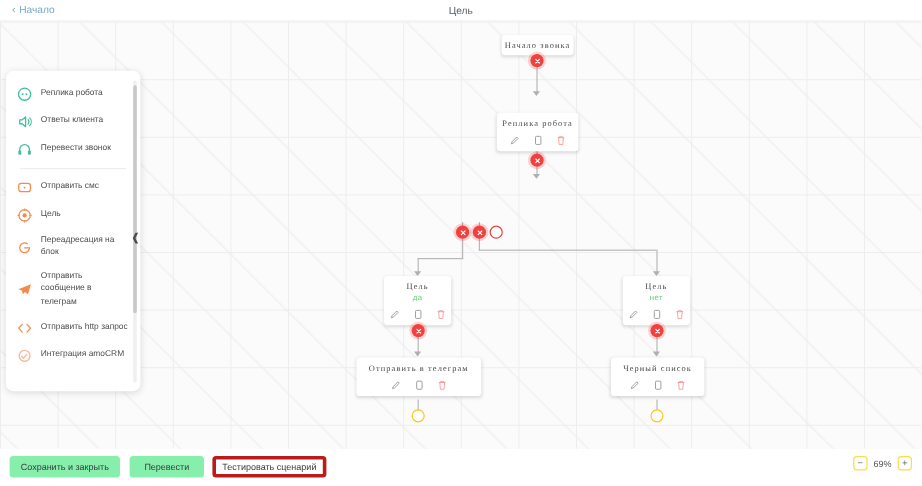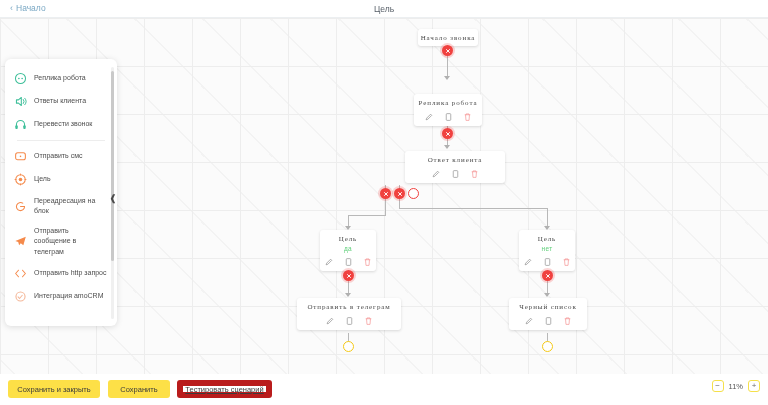--- a/index.html
+++ b/index.html
@@ -145,22 +145,22 @@
     width: 768px; height: 31px;
     background: #ffffff;
     z-index: 40;
   }
   .btn {
     position: absolute; top: 6px; height: 18px;
     border-radius: 3px; font-size: 7.5px;
     display: flex; align-items: center; justify-content: center;
     cursor: pointer; white-space: nowrap;
   }
-  .btn.yellow { background: #fde047; color: #3b3b3b; }
-  .btn.white { background: #ffffff; color: #3b3b3b; border: 6px solid #b91c1c; text-decoration: underline; }
+  .btn.yellow { background: #86efac; color: #3b3b3b; }
+  .btn.white { background: #ffffff; color: #3b3b3b; border: 3px solid #b91c1c; }
 
   #zoom-ctl {
     position: absolute; right: 8px; top: 6px;
     display: flex; align-items: center; gap: 5px;
   }
   .zoom-btn {
     width: 12px; height: 12px; border: 1px solid #f5e04a;
     border-radius: 3px; background: #fff;
     display: flex; align-items: center; justify-content: center;
     font-size: 8px; color: #6b6b6b; cursor: pointer; line-height: 1;
@@ -219,34 +219,20 @@
         </svg>
       <svg class="act" viewBox="0 0 16 16">
           <rect x="4" y="2" width="8" height="12" rx="1.5" fill="none" stroke="#8a8a8a" stroke-width="1.2"></rect>
         </svg>
       <svg class="act" viewBox="0 0 16 16">
           <path d="M3 4h10M5.5 4V2.5h5V4M4.5 4l.8 10h5.4l.8-10" fill="none" stroke="#f58f8f" stroke-width="1.2"></path>
         </svg>
     </div>
   </div>
 
-  <div class="node" style="left:405px;top:133px;width:100px;">
-    <div class="title">Ответ клиента</div>
-    <div class="actions">
-      <svg class="act" viewBox="0 0 16 16">
-          <path d="M2 13l1-3 7-7 2 2-7 7z" fill="none" stroke="#8a8a8a" stroke-width="1.2"></path>
-        </svg>
-      <svg class="act" viewBox="0 0 16 16">
-          <rect x="4" y="2" width="8" height="12" rx="1.5" fill="none" stroke="#8a8a8a" stroke-width="1.2"></rect>
-        </svg>
-      <svg class="act" viewBox="0 0 16 16">
-          <path d="M3 4h10M5.5 4V2.5h5V4M4.5 4l.8 10h5.4l.8-10" fill="none" stroke="#f58f8f" stroke-width="1.2"></path>
-        </svg>
-    </div>
-  </div>
 
   <div class="node" style="left:320px;top:212px;width:56px;">
     <div class="title">Цель</div>
     <div class="sub">да</div>
     <div class="actions">
       <svg class="act" viewBox="0 0 16 16">
           <path d="M2 13l1-3 7-7 2 2-7 7z" fill="none" stroke="#8a8a8a" stroke-width="1.2"></path>
         </svg>
       <svg class="act" viewBox="0 0 16 16">
           <rect x="4" y="2" width="8" height="12" rx="1.5" fill="none" stroke="#8a8a8a" stroke-width="1.2"></rect>
@@ -439,21 +425,21 @@
   <div id="side-scroll-track"></div>
   <div id="side-scroll-thumb"></div>
 </div>
 
 <div id="sidebar-collapse">
   <span>❰</span>
 </div>
 
 <div id="bottombar">
   <div class="btn yellow" style="left:8px;width:92px;">Сохранить и закрыть</div>
-  <div class="btn yellow" style="left:108px;width:62px;">Сохранить</div>
+  <div class="btn yellow" style="left:108px;width:62px;">Перевести</div>
   <div class="btn white" style="left:177px;width:95px;">Тестировать сценарий</div>
 
   <div id="zoom-ctl">
     <div class="zoom-btn">−</div>
-    <div id="zoom-level">11%</div>
+    <div id="zoom-level">69%</div>
     <div class="zoom-btn">+</div>
   </div>
 </div>
 
 </body></html>

